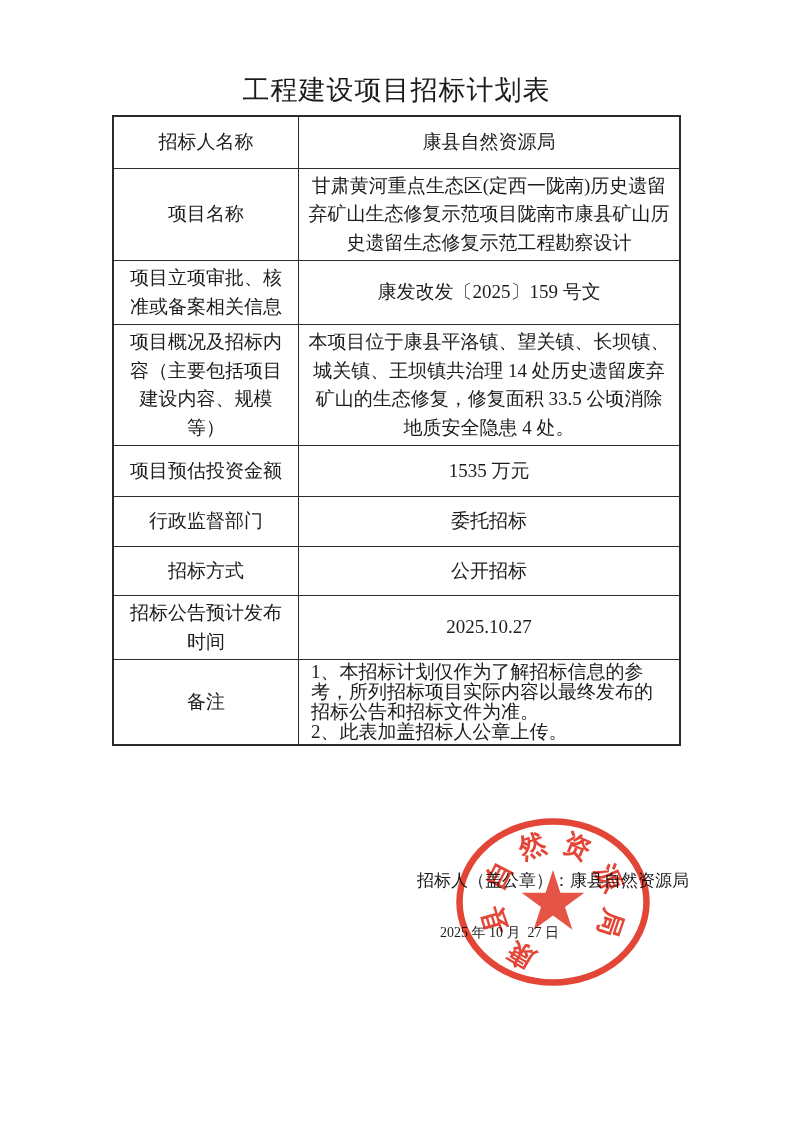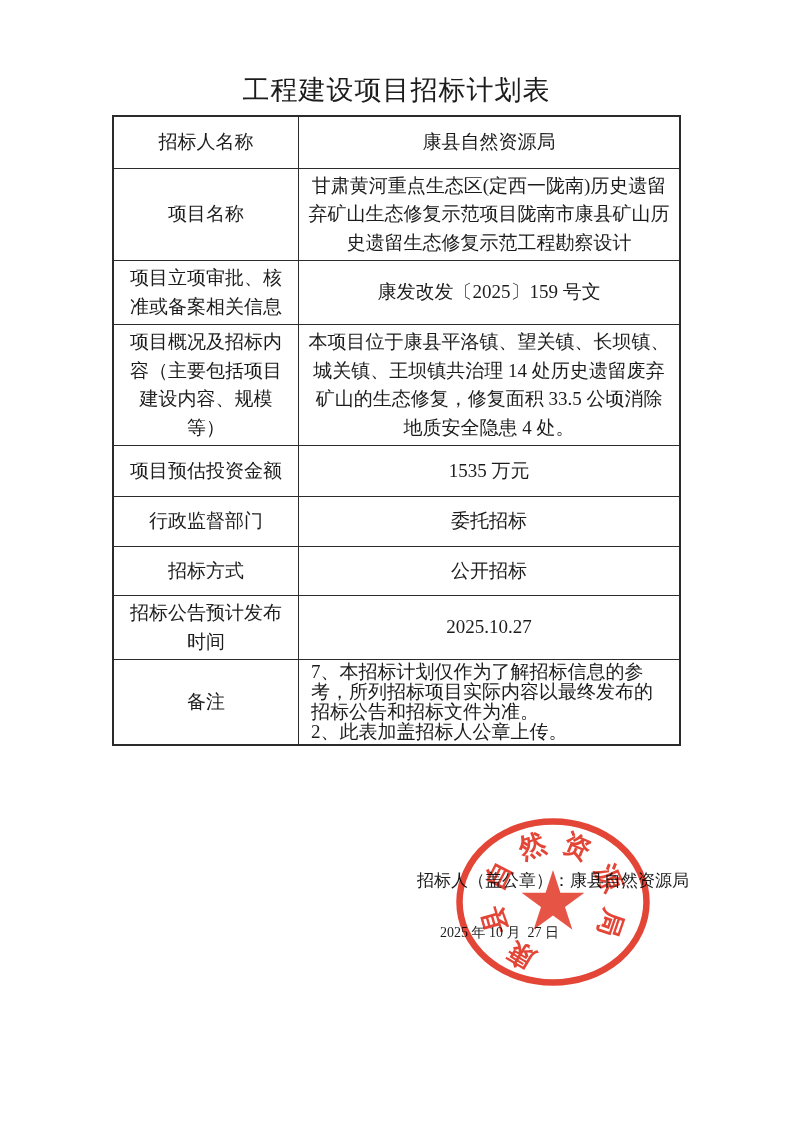--- a/index.html
+++ b/index.html
@@ -112,21 +112,21 @@
         <td class="lbl">招标方式</td>
         <td class="val">公开招标</td>
       </tr>
       <tr class="r10">
         <td class="lbl">招标公告预计发布时间</td>
         <td class="val">2025.10.27</td>
       </tr>
       <tr class="r12">
         <td class="lbl">备注</td>
         <td class="val remarks">
-          <div>7、本招标计划仅作为了解招标信息的参考，所列招标项目实际内容以最终发布的招标公告和招标文件为准。</div>
+          <div>1、本招标计划仅作为了解招标信息的参考，所列招标项目实际内容以最终发布的招标公告和招标文件为准。</div>
           <div>2、此表加盖招标人公章上传。</div>
         </td>
       </tr>
     </tbody>
   </table>
 
   <div class="sig-line">招标人（盖公章）：康县自然资源局</div>
   <div class="date-line">2025 年 10 月  27 日</div>
 
   <svg class="stamp" viewBox="0 0 194 168" preserveAspectRatio="none" aria-hidden="true">

